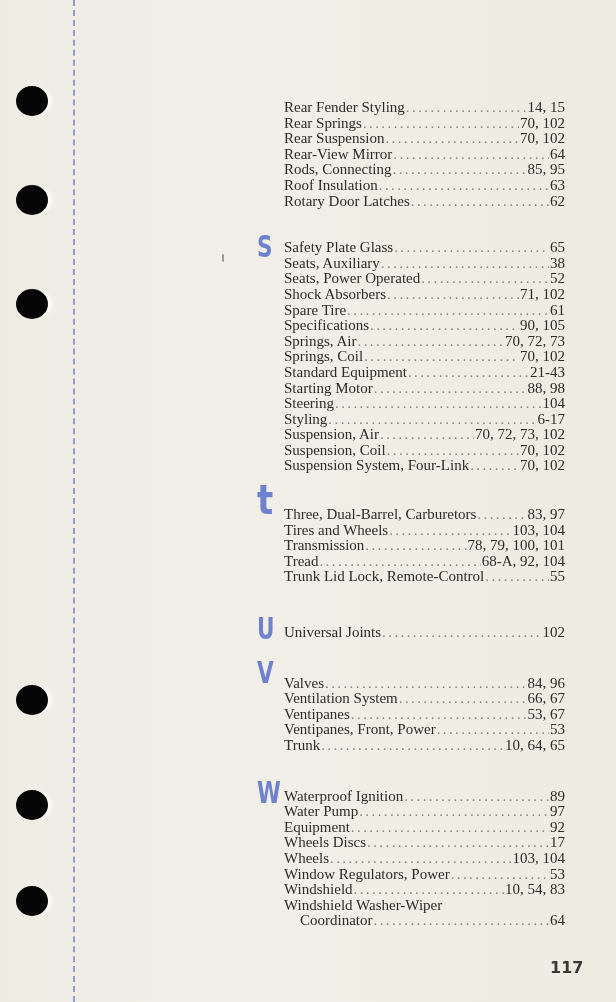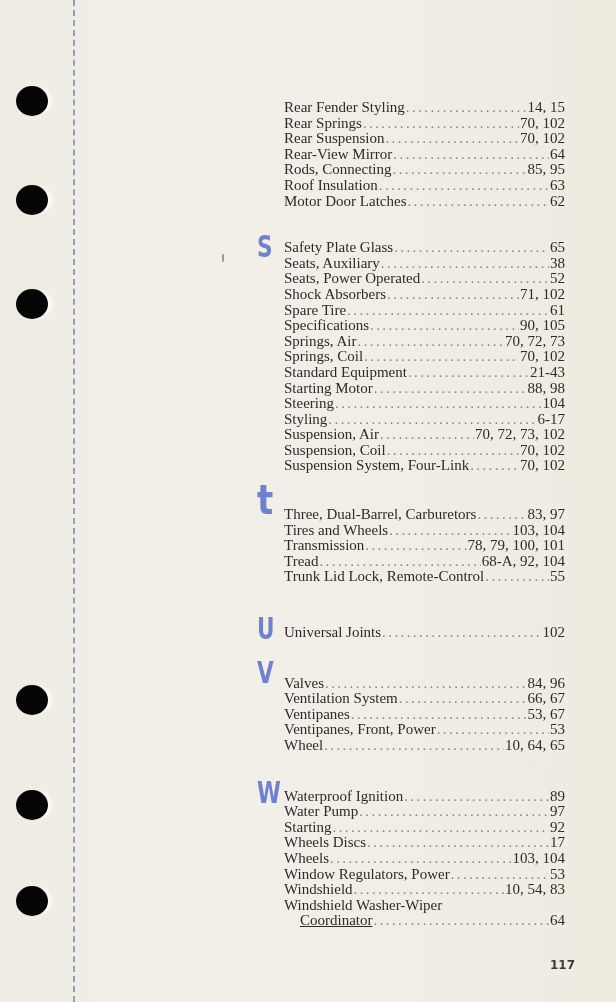--- a/index.html
+++ b/index.html
@@ -44,25 +44,25 @@
   }
   .row .term { flex: 0 0 auto; }
   .row .dots {
     flex: 1 1 auto; overflow: hidden; color: #8a8680;
     letter-spacing: 2.4px; margin: 0 1px;
   }
   .row .dots::before {
     content: "..................................................................................................";
   }
   .row .pages { flex: 0 0 auto; }
-  .row.cont .term { padding-left: 16px; text-decoration: underline; }
+  .row.cont .term { padding-left: 16px; }
   .page-number {
     position: absolute; left: 550px; top: 958px;
     font-family: "DejaVu Sans", sans-serif; font-weight: bold;
-    font-size: 12px; color: #3b3937;
+    font-size: 16px; color: #3b3937;
   }
 </style>
 </head>
 <body>
 
 <div class="page">
   <div class="perforation"></div>
   <div class="hole" style="top:86px"></div>
   <div class="hole" style="top:185px"></div>
   <div class="hole" style="top:289px"></div>
@@ -98,21 +98,21 @@
           <span class="term">Rods, Connecting</span>
           <span class="dots"></span>
           <span class="pages">85, 95</span>
         </div>
       <div class="row">
           <span class="term">Roof Insulation</span>
           <span class="dots"></span>
           <span class="pages">63</span>
         </div>
       <div class="row">
-          <span class="term">Motor Door Latches</span>
+          <span class="term">Rotary Door Latches</span>
           <span class="dots"></span>
           <span class="pages">62</span>
         </div>
     </div>
 
     <div class="group" style="margin-top:31px">
       <span class="letter">S</span>
       <div class="row">
           <span class="term">Safety Plate Glass</span>
           <span class="dots"></span>
@@ -244,40 +244,40 @@
           <span class="term">Ventipanes</span>
           <span class="dots"></span>
           <span class="pages">53, 67</span>
         </div>
       <div class="row">
           <span class="term">Ventipanes, Front, Power</span>
           <span class="dots"></span>
           <span class="pages">53</span>
         </div>
       <div class="row">
-          <span class="term">Wheel</span>
+          <span class="term">Trunk</span>
           <span class="dots"></span>
           <span class="pages">10, 64, 65</span>
         </div>
     </div>
 
     <div class="group" style="margin-top:35px">
       <span class="letter" style="top:-11px">W</span>
       <div class="row">
           <span class="term">Waterproof Ignition</span>
           <span class="dots"></span>
           <span class="pages">89</span>
         </div>
       <div class="row">
           <span class="term">Water Pump</span>
           <span class="dots"></span>
           <span class="pages">97</span>
         </div>
       <div class="row">
-          <span class="term">Starting</span>
+          <span class="term">Equipment</span>
           <span class="dots"></span>
           <span class="pages">92</span>
         </div>
       <div class="row">
           <span class="term">Wheels Discs</span>
           <span class="dots"></span>
           <span class="pages">17</span>
         </div>
       <div class="row">
           <span class="term">Wheels</span>

